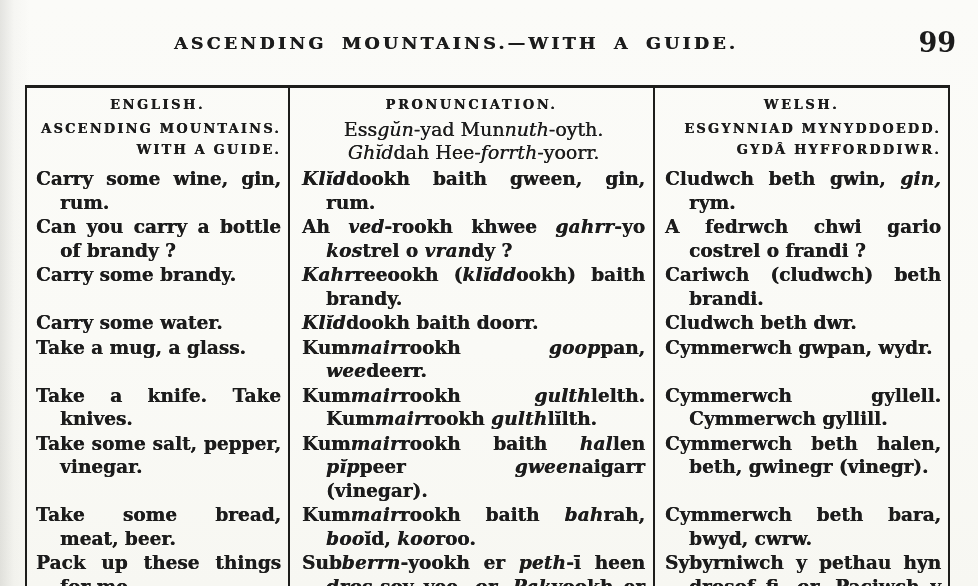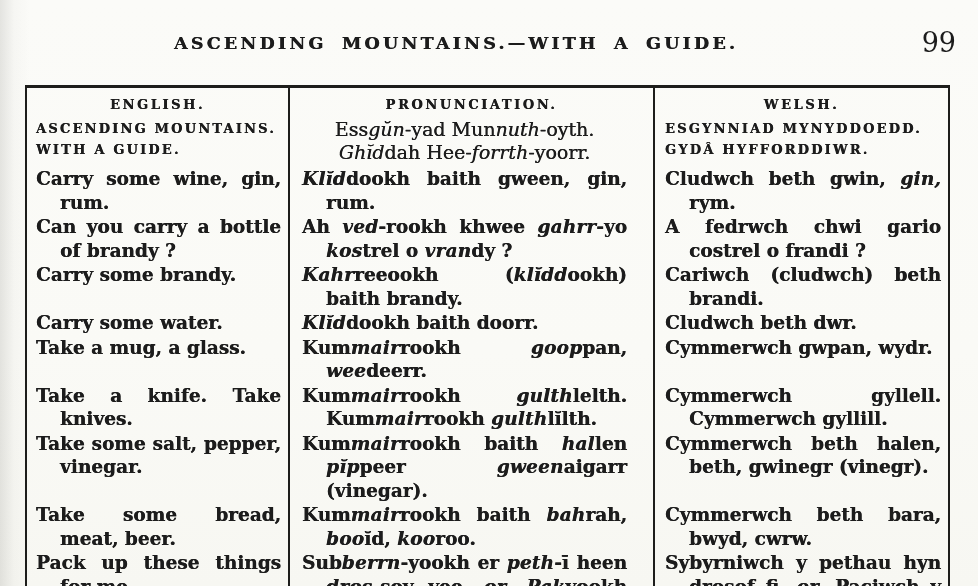--- a/index.html
+++ b/index.html
@@ -39,21 +39,21 @@
     letter-spacing: 3.2px;
     word-spacing: 6px;
     white-space: nowrap;
     text-shadow: 0.4px 0 0 currentColor;
   }
   .page-number {
     position: absolute;
     right: 34px;
     top: -6px;
     font-size: 27px;
-    font-weight: normal;
+    font-weight: bold;
   }
   table.phrase-table {
     position: absolute;
     left: 25px;
     top: 85px;
     width: 923px;
     border-collapse: collapse;
     table-layout: fixed;
   }
   table.phrase-table col.c-eng  { width: 263px; }
@@ -70,27 +70,27 @@
     font-size: 13px;
     font-weight: bold;
     letter-spacing: 2.6px;
     text-align: center;
     text-shadow: 0.3px 0 0 currentColor;
   }
   .col-eng  { border-left: 2px solid #1d1d1b; }
   .col-pron { border-left: 2px solid #1d1d1b; }
   .col-wel  { border-left: 2px solid #1d1d1b; border-right: 2px solid #1d1d1b; }
   td.col-eng  { padding: 0 7px 1px 9px; }
-  td.col-pron { padding: 0 26px 1px 12px; }
+  td.col-pron { padding: 0 8px 1px 12px; }
   td.col-wel  { padding: 0 7px 1px 10px; }
   .subhead-caps {
     font-size: 13px;
     font-weight: bold;
     letter-spacing: 2.2px;
-    text-align: left;
+    text-align: right;
     line-height: 21px;
     text-shadow: 0.3px 0 0 currentColor;
   }
   .subhead-pron {
     font-size: 19px;
     text-align: center;
     line-height: 23px;
     text-shadow: 0.35px 0 0 currentColor;
   }
   td.sub-cell { padding-top: 3px; padding-bottom: 3px; }

